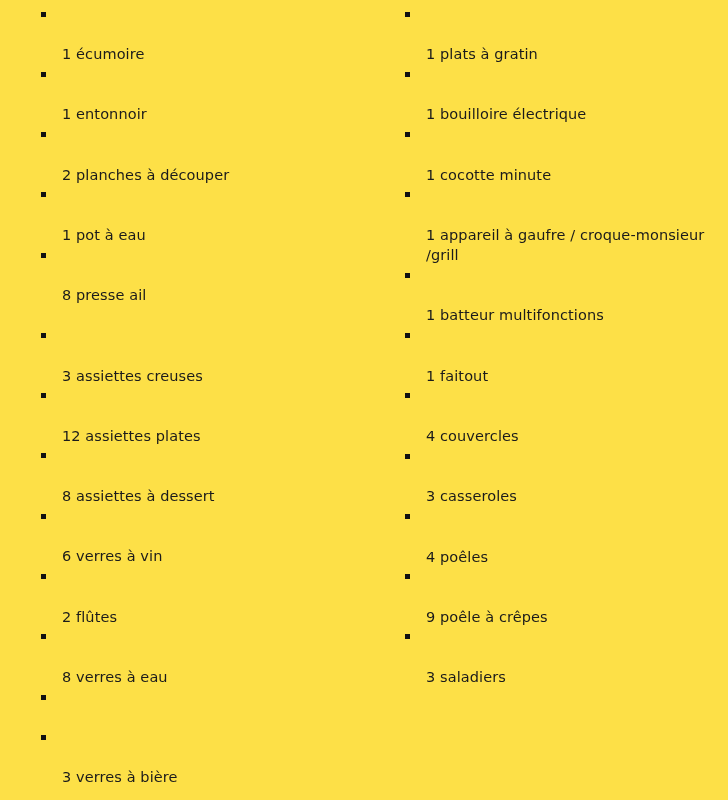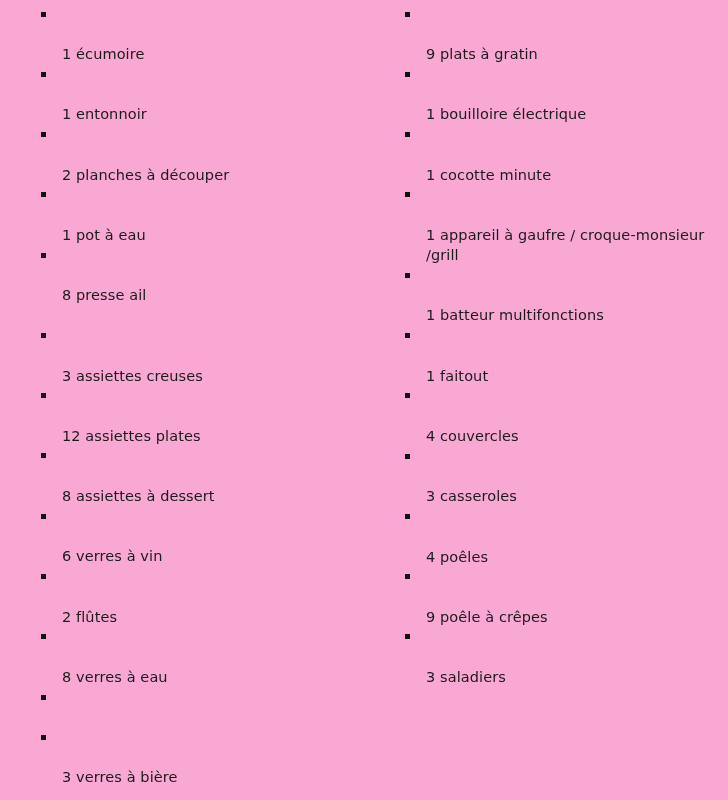--- a/index.html
+++ b/index.html
@@ -7,21 +7,21 @@
     width: 728px;
     height: 800px;
     background: #ffffff;
     font-family: "DejaVu Sans", sans-serif;
     overflow: hidden;
   }
   .page {
     position: relative;
     width: 728px;
     height: 800px;
-    background: #f9a8d4;
+    background: #fde047;
   }
   .col {
     position: absolute;
     top: 4px;
   }
   .col-left  { left: 40px;  width: 330px; }
   .col-right { left: 404px; width: 320px; }
   ul.item-list {
     list-style: none;
     margin: 0;
@@ -133,21 +133,21 @@
         </li>
 
       </ul>
   </div>
 
   <div class="col col-right">
     <ul class="item-list">
 
         <li>
           <span class="bullet"></span>
-          <span>9 plats à gratin</span>
+          <span>1 plats à gratin</span>
         </li>
 
         <li>
           <span class="bullet"></span>
           <span>1 bouilloire électrique</span>
         </li>
 
         <li>
           <span class="bullet"></span>
           <span>1 cocotte minute</span>

